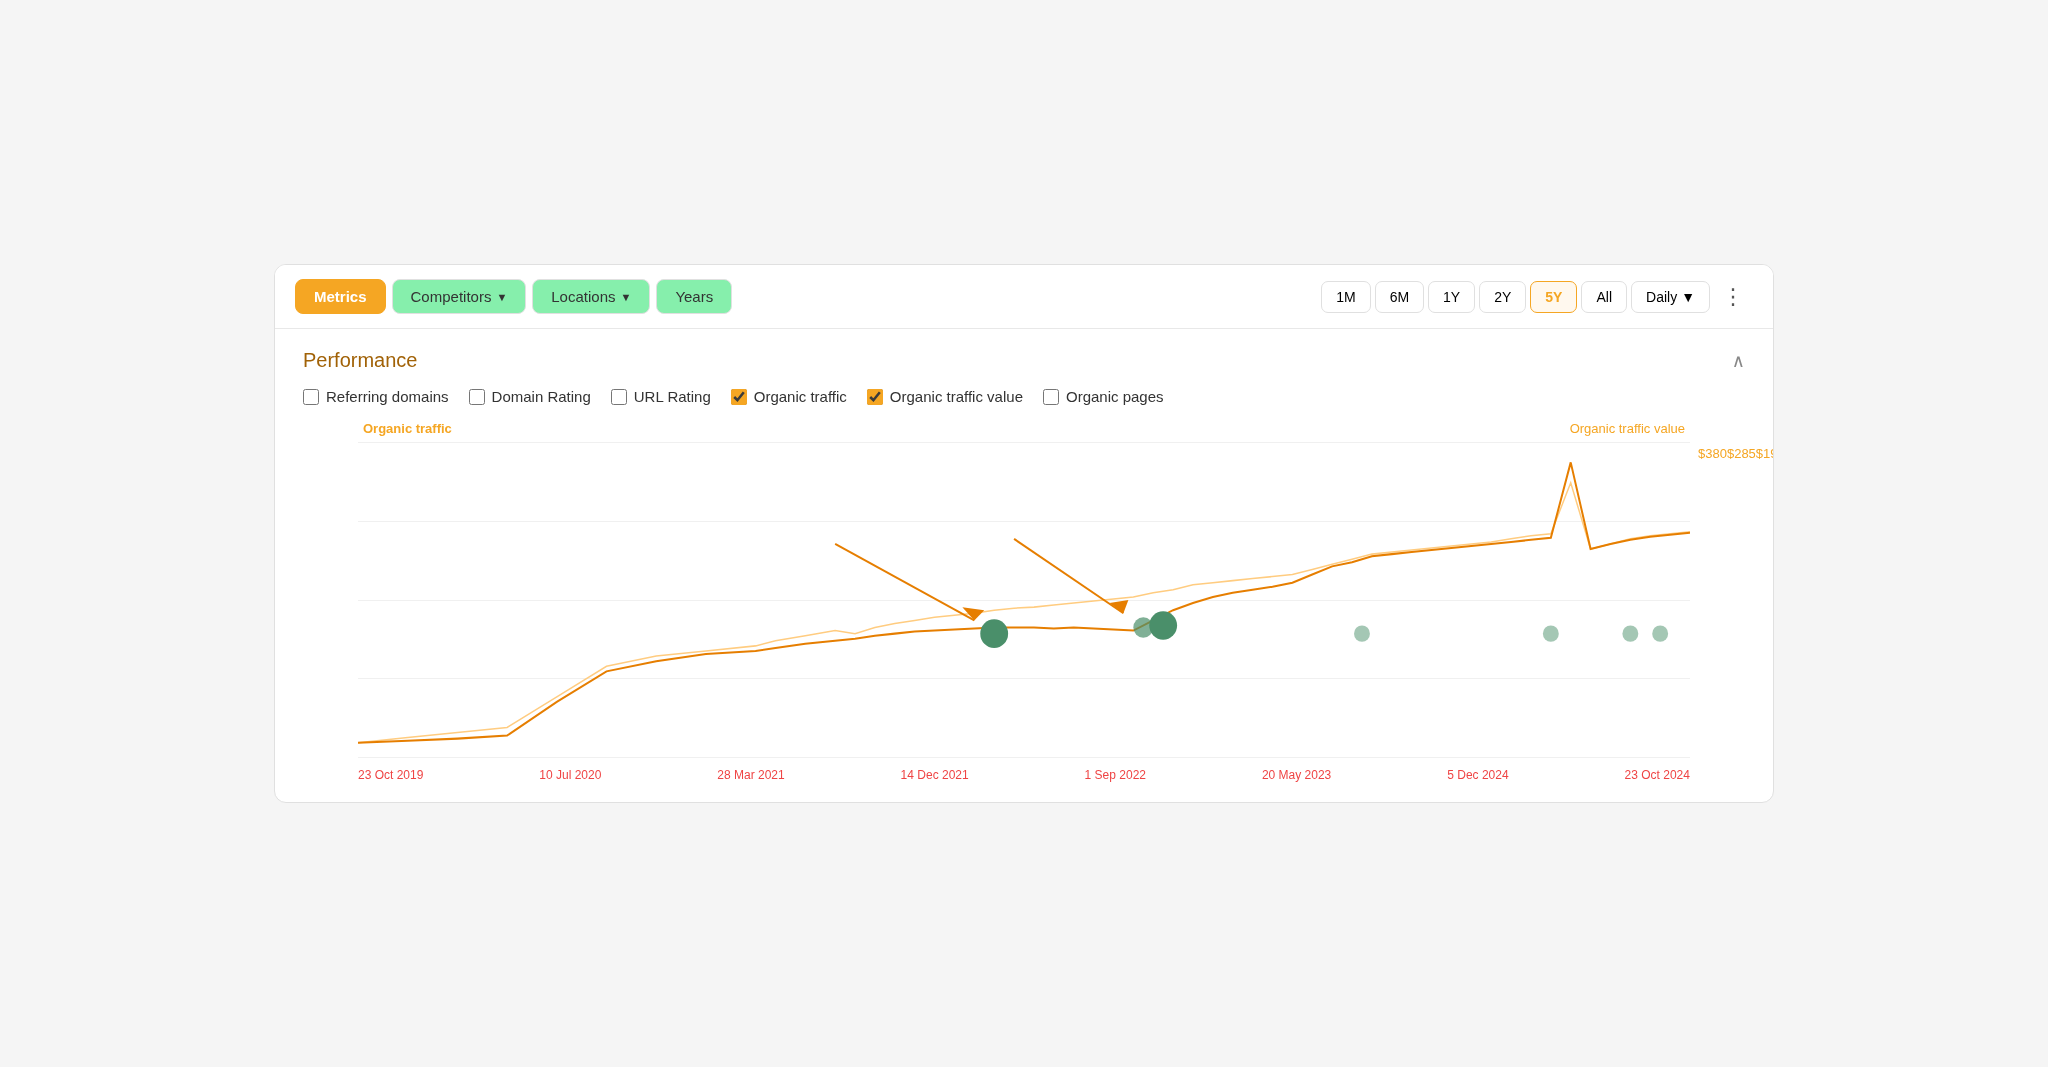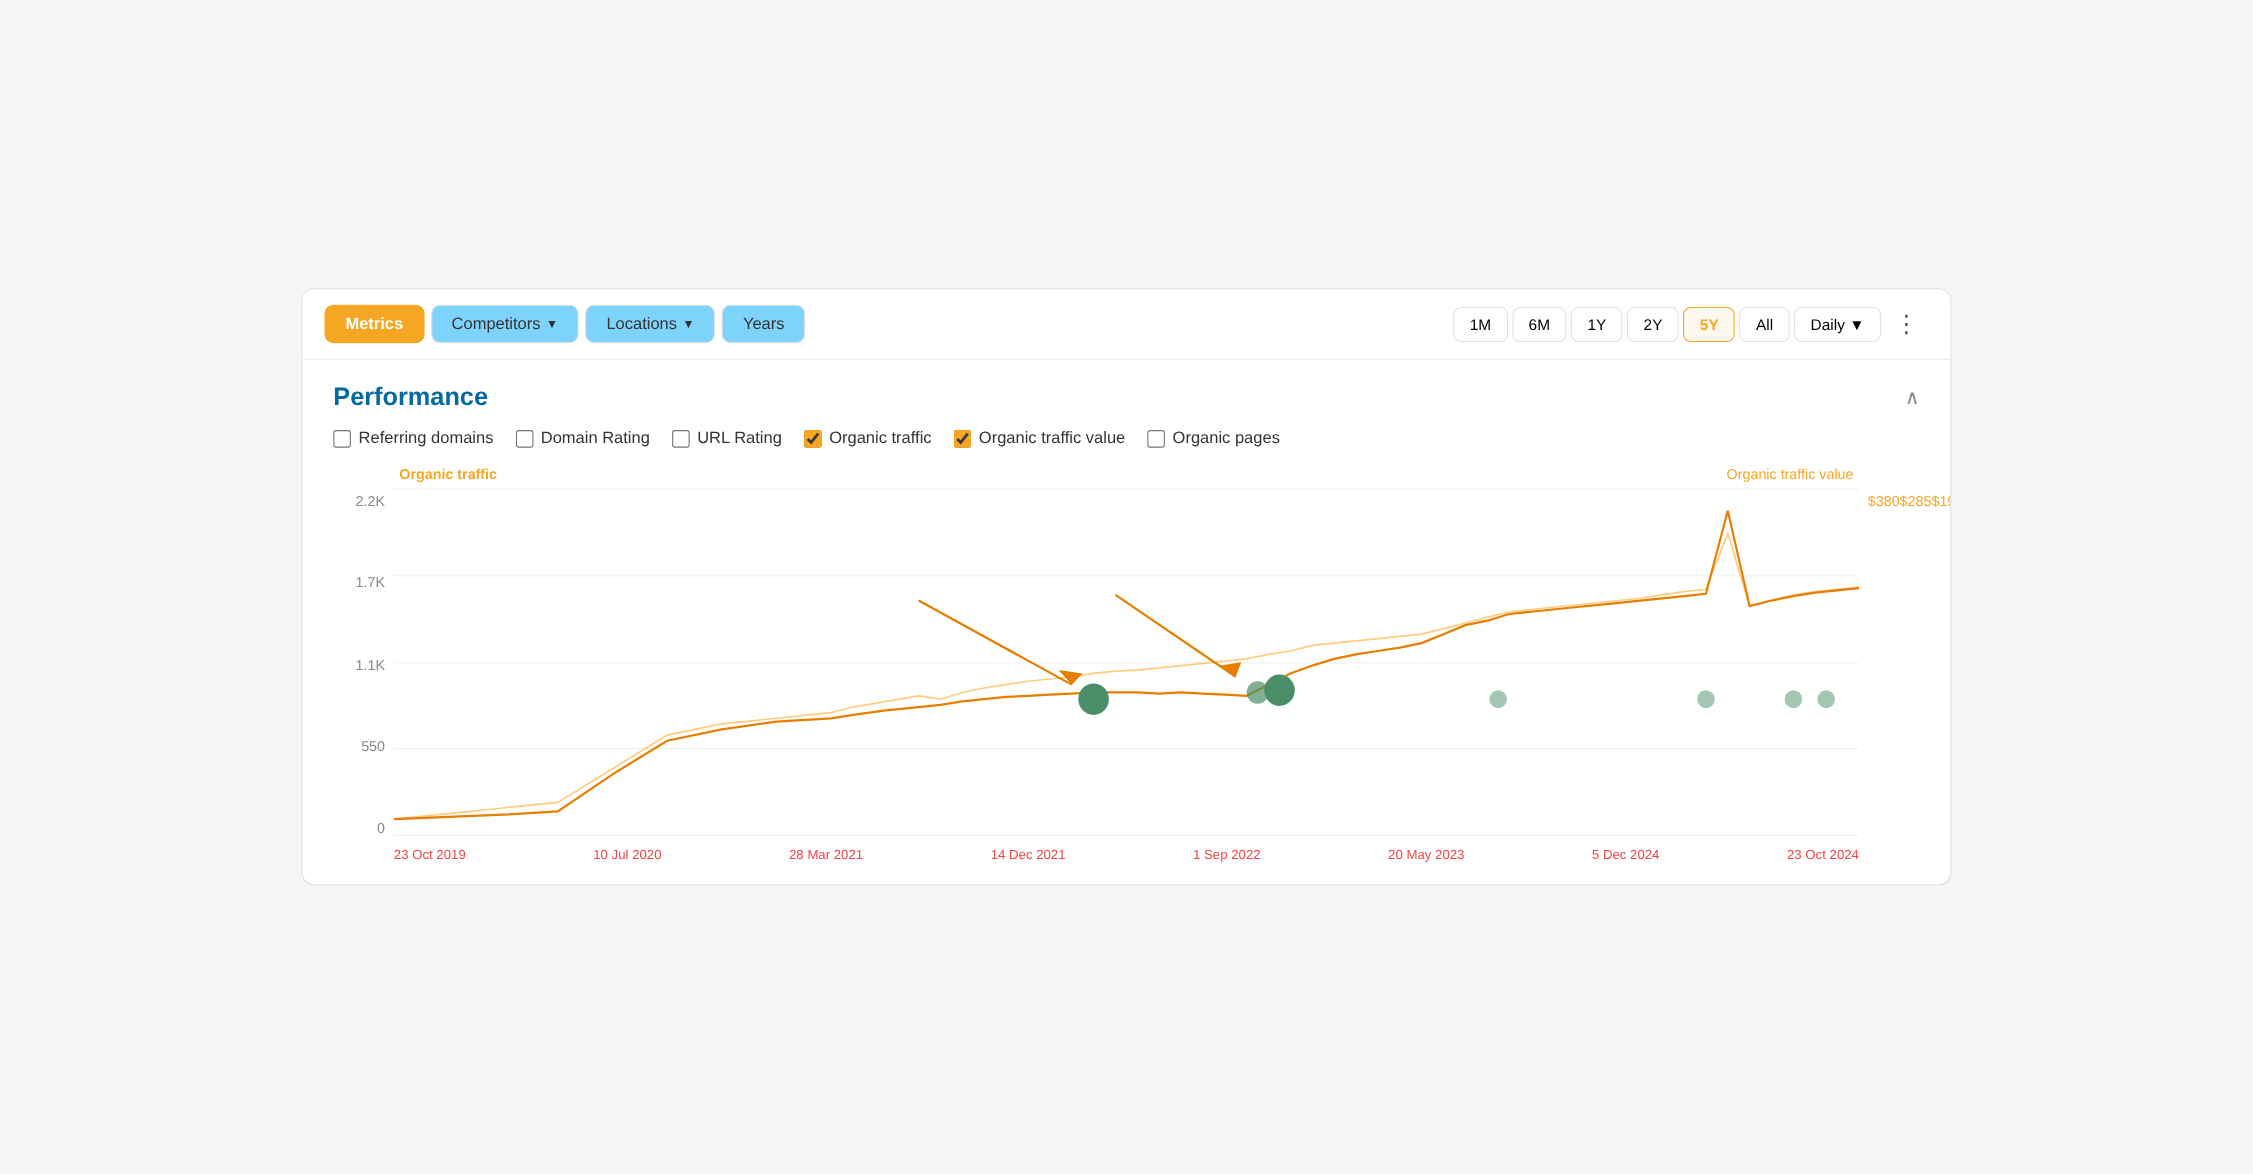--- a/index.html
+++ b/index.html
@@ -35,21 +35,21 @@
     }
     .toolbar-right {
       display: flex;
       gap: 4px;
       align-items: center;
     }
     .tab-btn {
       padding: 8px 18px;
       border-radius: 8px;
       border: 1px solid #e0e0e0;
-      background: #7dd3fc;
+      background: #86efac;
       cursor: pointer;
       font-size: 15px;
       color: #333;
       display: flex;
       align-items: center;
       gap: 5px;
     }
     .tab-btn.active {
       background: #f5a623;
       border-color: #f5a623;
@@ -91,23 +91,23 @@
     .section {
       padding: 20px 28px 0 28px;
     }
     .section-header {
       display: flex;
       justify-content: space-between;
       align-items: center;
       margin-bottom: 16px;
     }
     .section-title {
-      font-size: 23px;
-      font-weight: 700;
-      color: #0369a1;
+      font-size: 20px;
+      font-weight: 400;
+      color: #a16207;
     }
     .collapse-btn {
       background: none;
       border: none;
       cursor: pointer;
       font-size: 18px;
       color: #888;
     }
     .checkboxes-row {
       display: flex;
@@ -294,27 +294,20 @@
       <div class="chart-wrapper">
 
         <div class="grid-lines">
           <div class="grid-line"></div>
           <div class="grid-line"></div>
           <div class="grid-line"></div>
           <div class="grid-line"></div>
           <div class="grid-line"></div>
         </div>
 
-        <div class="y-axis-left">
-          <span>2.2K</span>
-          <span>1.7K</span>
-          <span>1.1K</span>
-          <span>550</span>
-          <span>0</span>
-        </div>
 
         <div class="y-axis-right">
           <span>$380</span>
           <span>$285</span>
           <span>$190</span>
           <span>$95</span>
           <span>$0</span>
         </div>
 
         <div class="chart-svg-area">

